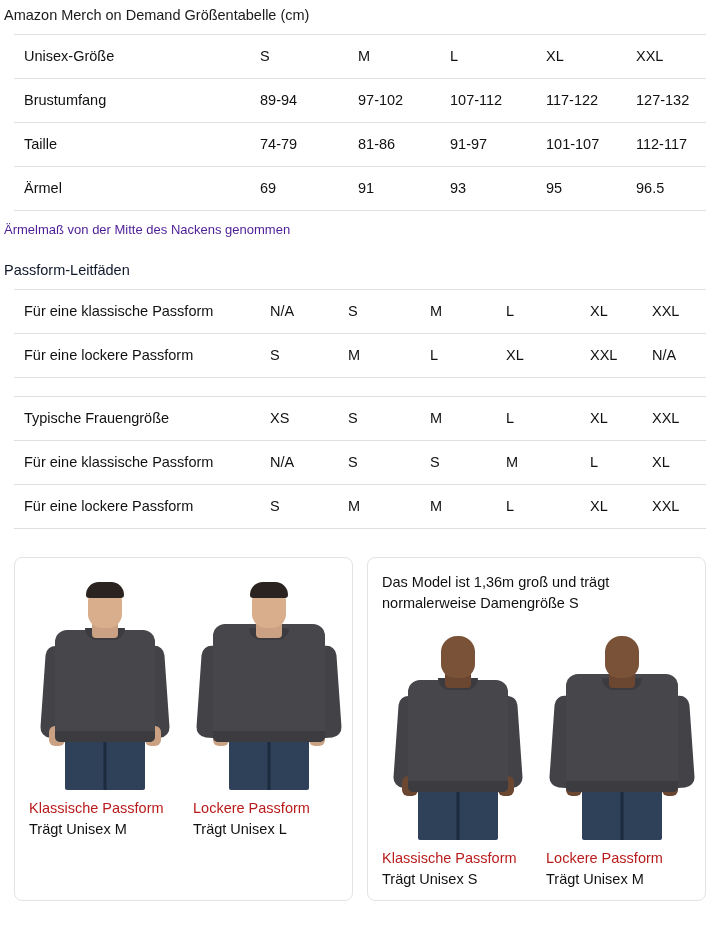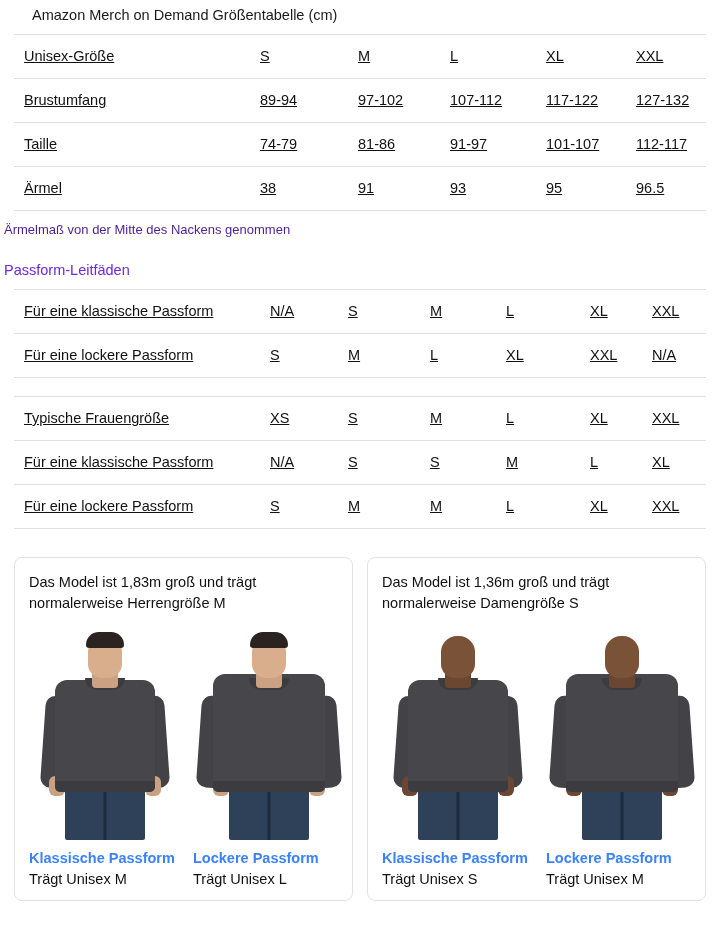--- a/index.html
+++ b/index.html
@@ -18,30 +18,28 @@
   }
   .page {
     width: 720px;
     padding: 6px 0 0 0;
   }
   .page-title {
     font-size: 14.5px;
     color: #1a1a1a;
     padding: 0 0 10px 4px;
     line-height: 18px;
-    margin-left: 28px;
   }
 
   
   table.sz {
     border-collapse: collapse;
     width: 692px;
     margin: 0 0 0 14px;
     table-layout: fixed;
-    text-decoration: underline;
   }
   table.sz td {
     border-top: 1px solid #e0e0e0;
     border-bottom: 1px solid #e0e0e0;
     padding: 12px 8px 12px 8px;
     font-size: 14.5px;
     color: #111111;
     line-height: 19px;
     vertical-align: middle;
     white-space: nowrap;
@@ -69,21 +67,21 @@
   table.fit td:nth-child(6) { width: auto; }
 
   .note {
     font-size: 13px;
     color: #4c1d95;
     padding: 10px 4px 0 4px;
     line-height: 18px;
   }
   .section-label {
     font-size: 14.5px;
-    color: #6d28d9;
+    color: #0f172a;
     padding: 22px 0 10px 4px;
     line-height: 18px;
   }
   .spacer-between-fits { height: 18px; }
 
   
   .cards {
     display: flex;
     gap: 14px;
     margin: 28px 14px 0 14px;
@@ -229,22 +227,22 @@
     left: 50%;
     transform: translateX(-50%);
     width: 40px;
     height: 12px;
     background: #3c3c40;
     border-radius: 0 0 14px 14px;
   }
 
   .fit-name {
     font-size: 14.5px;
-    font-weight: bold;
-    color: #3b82f6;
+    font-weight: normal;
+    color: #b91c1c;
     margin-top: 8px;
     line-height: 20px;
   }
   .fit-sub {
     font-size: 14.5px;
     color: #111;
     line-height: 22px;
   }
 </style>
 </head>
@@ -275,21 +273,21 @@
       <tr>
         <td>Taille</td>
         <td>74-79</td>
         <td>81-86</td>
         <td>91-97</td>
         <td>101-107</td>
         <td>112-117</td>
       </tr>
       <tr>
         <td>Ärmel</td>
-        <td>38</td>
+        <td>69</td>
         <td>91</td>
         <td>93</td>
         <td>95</td>
         <td>96.5</td>
       </tr>
     </tbody>
   </table>
 
   <div class="note">Ärmelmaß von der Mitte des Nackens genommen</div>
 
@@ -348,21 +346,20 @@
         <td>L</td>
         <td>XL</td>
         <td>XXL</td>
       </tr>
     </tbody>
   </table>
 
   <div class="cards">
 
     <div class="card">
-      <div class="card-caption">Das Model ist 1,83m groß und trägt normalerweise Herrengröße M</div>
       <div class="figures">
 
         <div class="figure">
           <div class="fig-art">
             <div class="legs"></div>
             <div class="sleeve-l"></div>
             <div class="sleeve-r"></div>
             <div class="hand-l"></div>
             <div class="hand-r"></div>
             <div class="shirt"></div>

